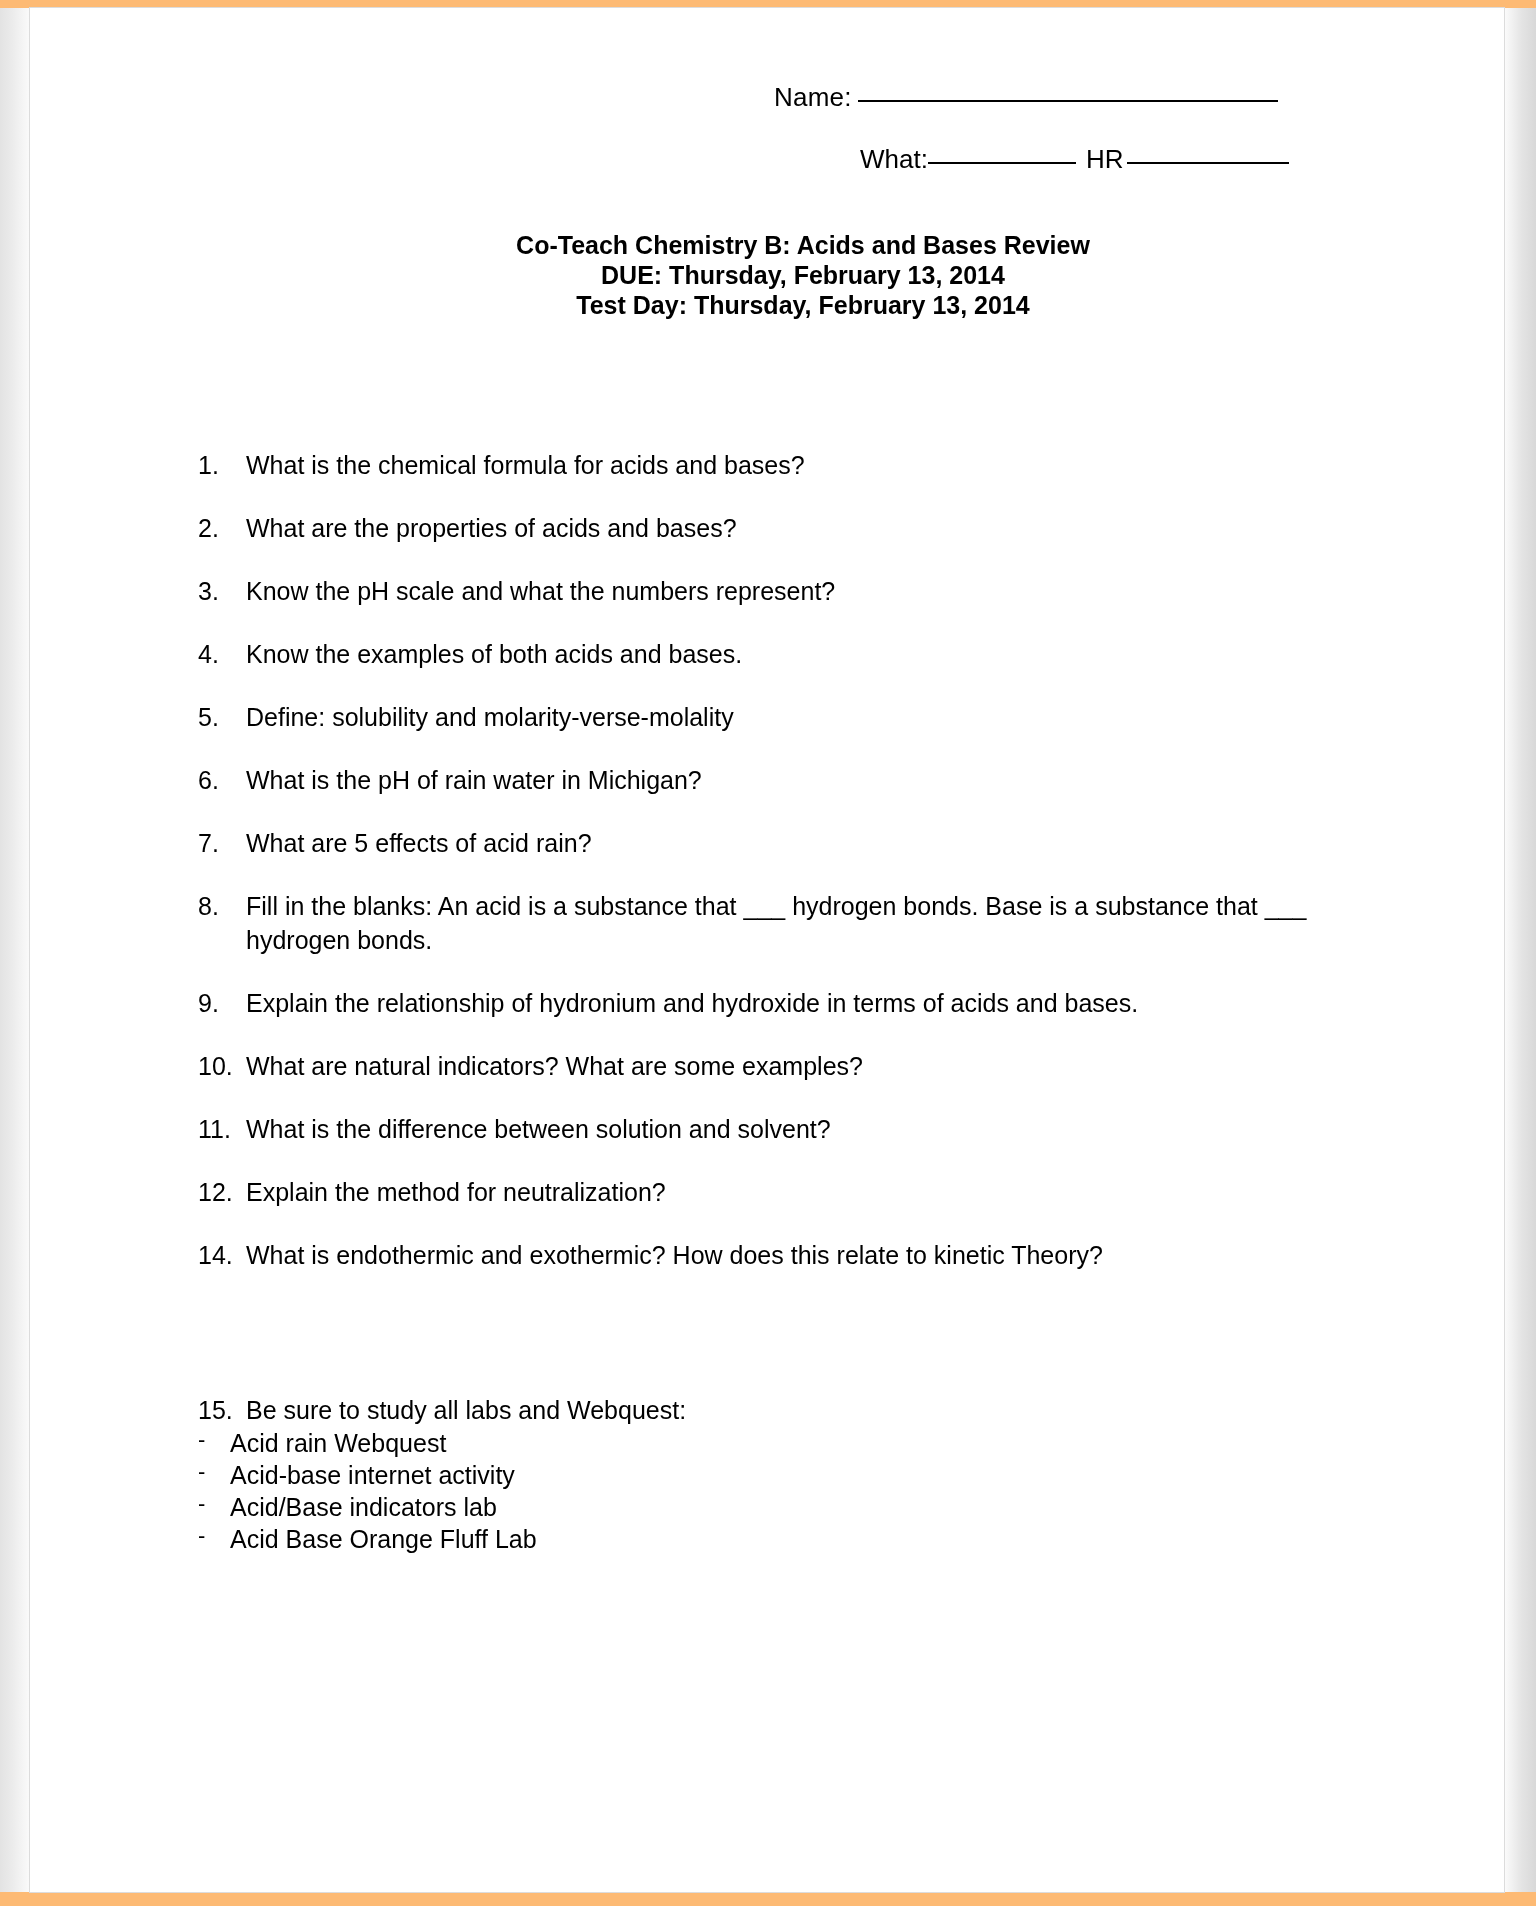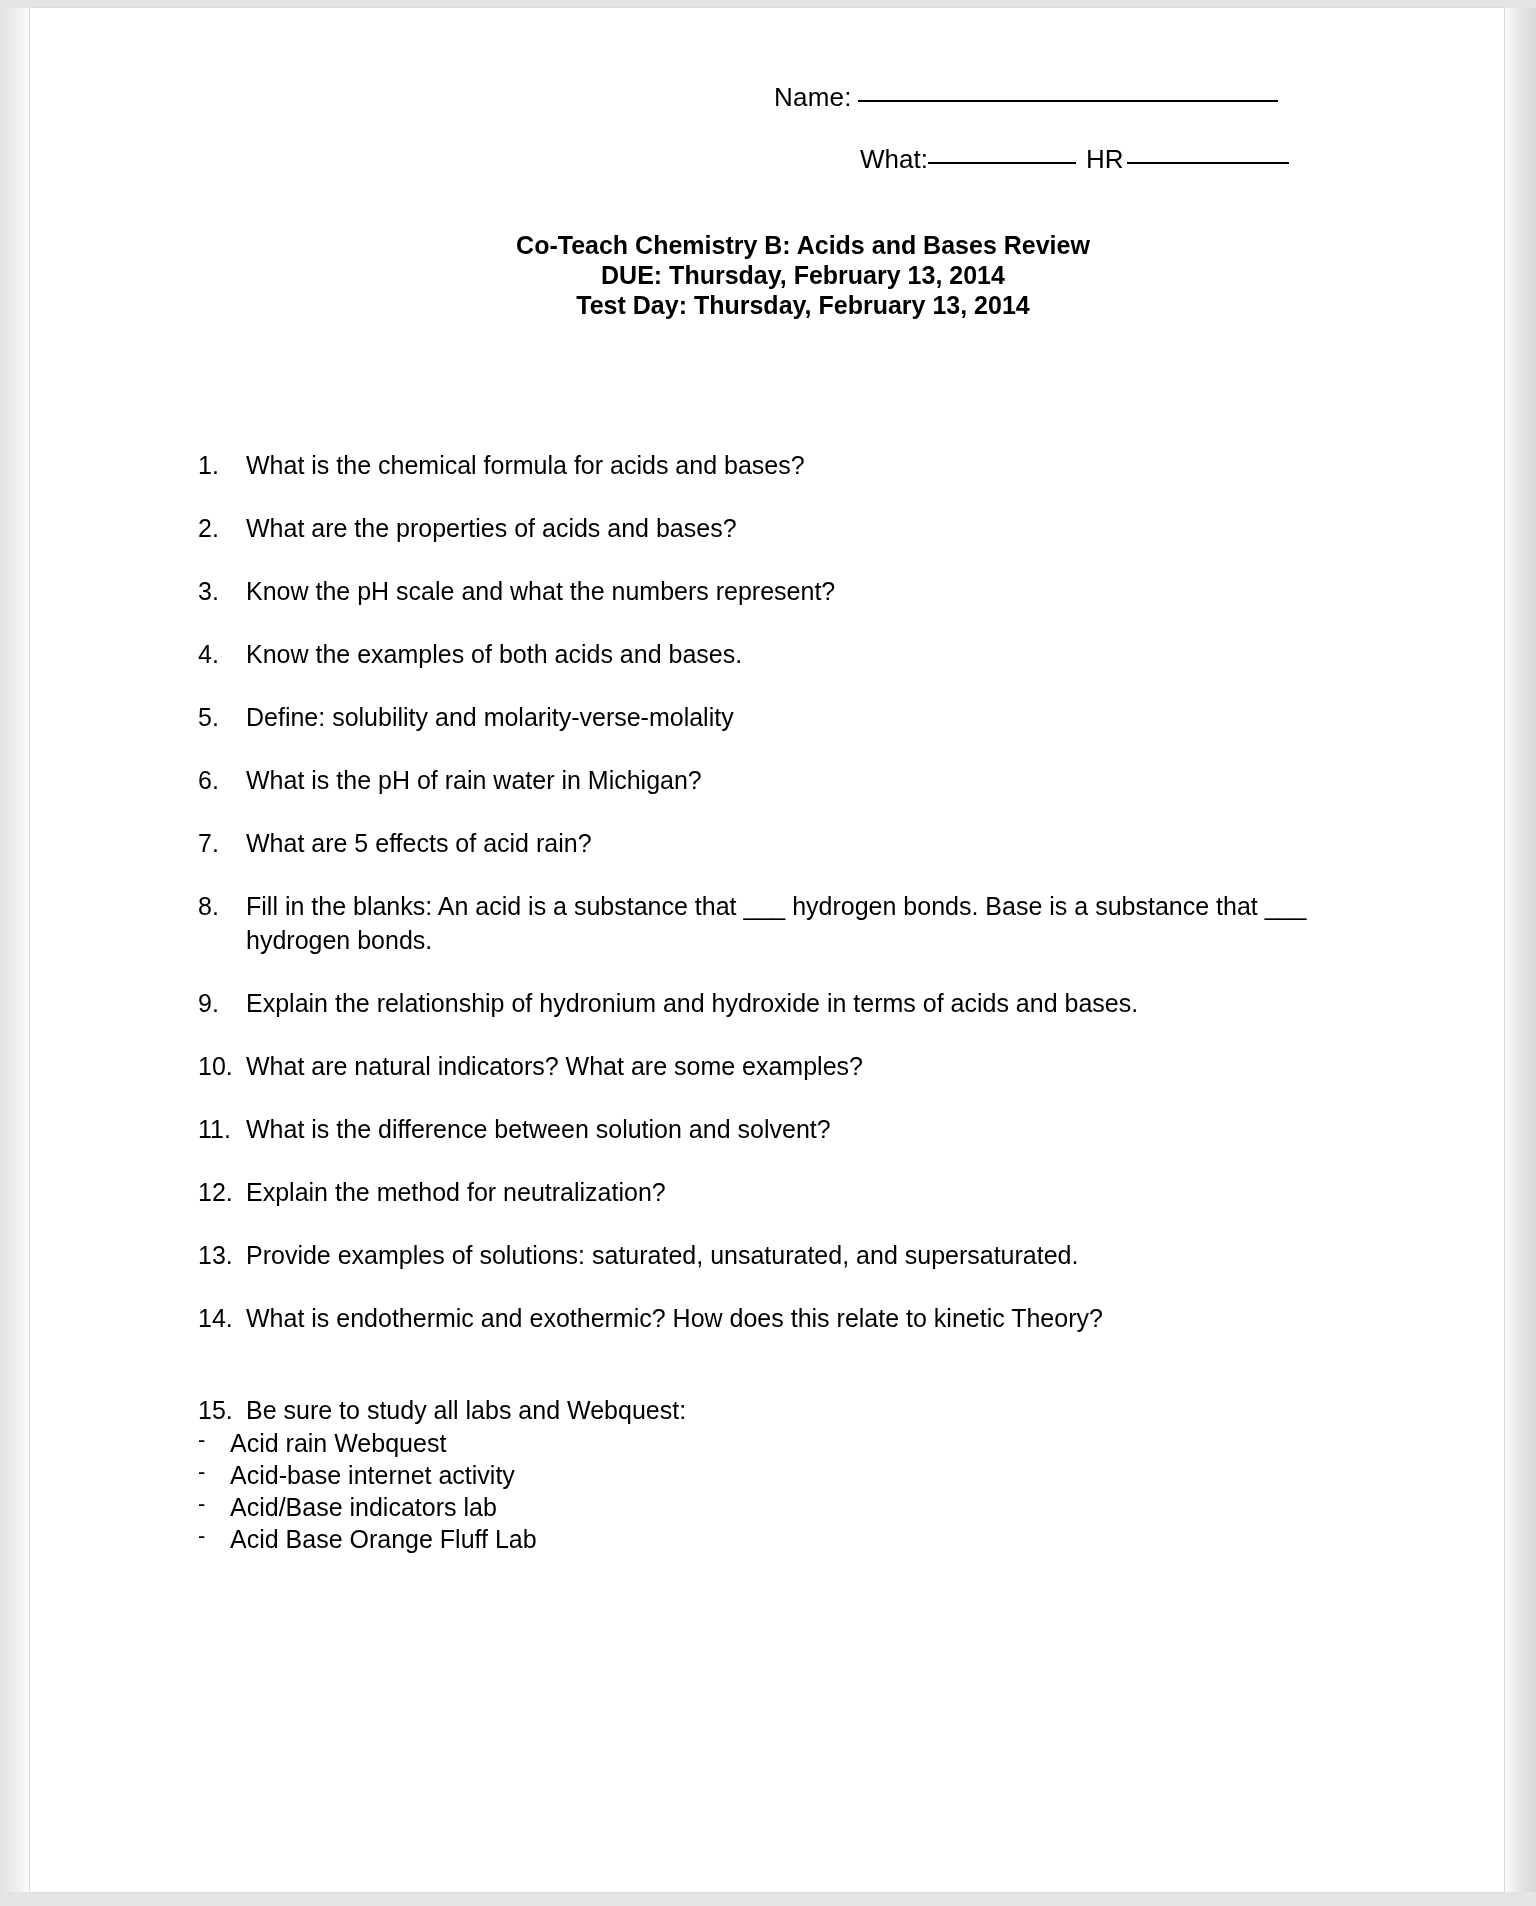--- a/index.html
+++ b/index.html
@@ -9,21 +9,21 @@
     background: #ffffff;
   }
   body {
     font-family: "Liberation Sans", sans-serif;
     color: #000000;
   }
   .page-canvas {
     position: relative;
     width: 1536px;
     height: 1906px;
-    background: #e5e5e5;
+    background: #fdba74;
     overflow: hidden;
   }
   .paper {
     position: absolute;
     left: 30px;
     top: 8px;
     width: 1474px;
     height: 1884px;
     background: #ffffff;
     box-shadow: 0 0 0 1px #dcdcdc;
@@ -242,24 +242,20 @@
       <div class="q-item">
         <span class="q-num wide">11.</span>
         <span class="q-text">What is the difference between solution and solvent?</span>
       </div>
 
       <div class="q-item">
         <span class="q-num wide">12.</span>
         <span class="q-text">Explain the method for neutralization?</span>
       </div>
 
-      <div class="q-item">
-        <span class="q-num wide">13.</span>
-        <span class="q-text">Provide examples of solutions: saturated, unsaturated, and supersaturated.</span>
-      </div>
 
       <div class="q-item tight">
         <span class="q-num wide">14.</span>
         <span class="q-text">What is endothermic and exothermic? How does this relate to kinetic Theory?</span>
       </div>
 
     </div>
 
     <div class="study-block">
 

